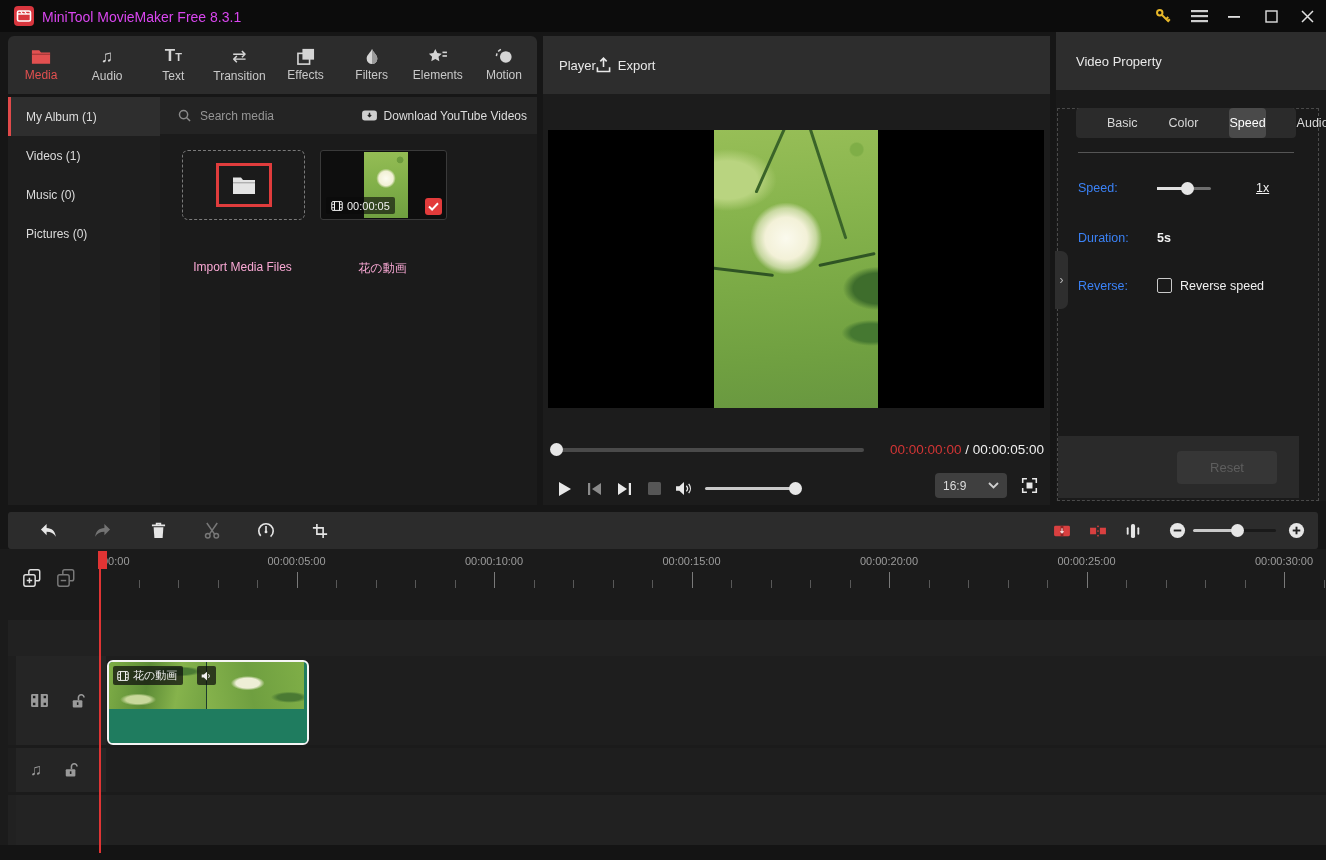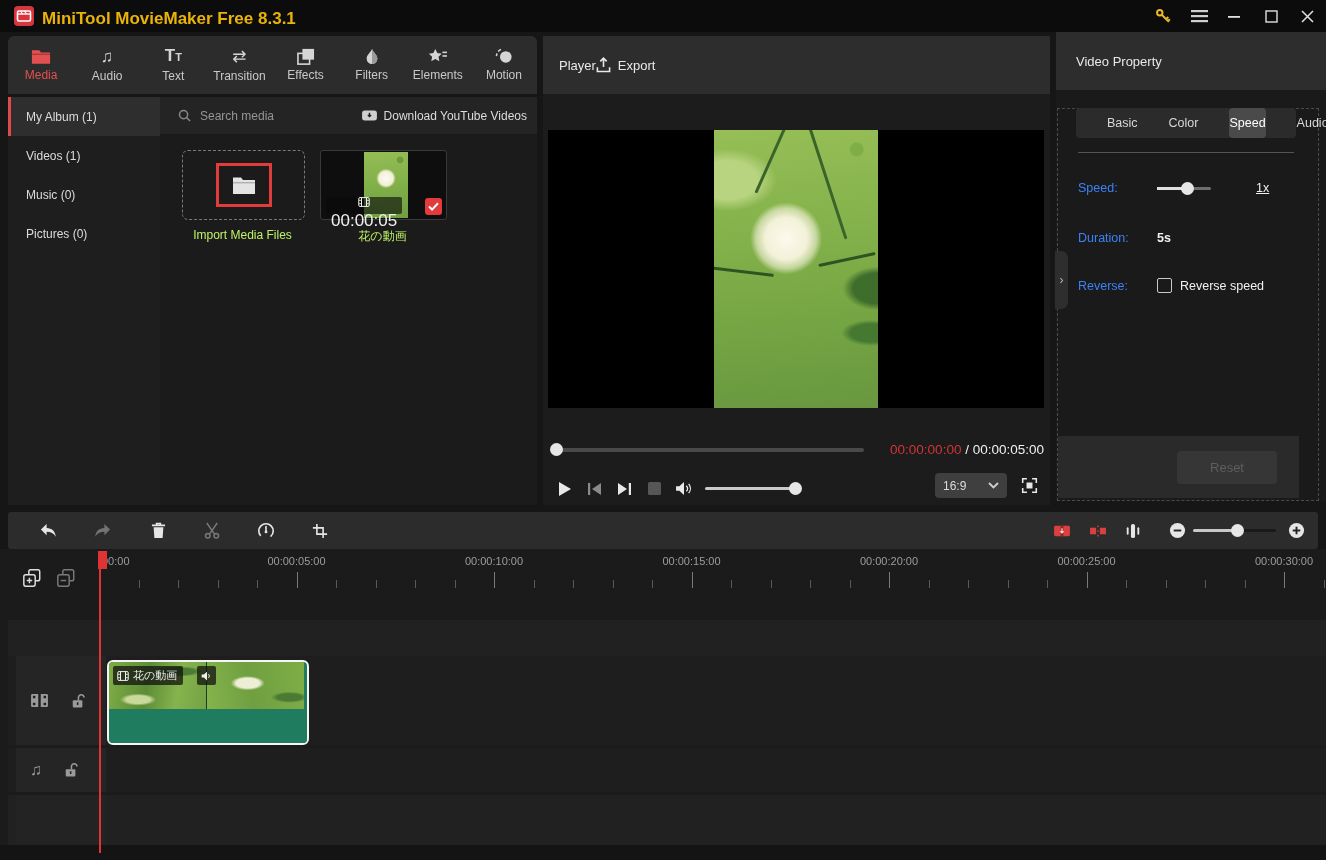--- a/index.html
+++ b/index.html
@@ -3,48 +3,48 @@
 <meta charset="utf-8">
 <style>
   html,body{margin:0;padding:0;background:#101010;}
   body{font-family:"Liberation Sans",sans-serif;color:#e8e8e8;}
   #app{position:relative;width:1326px;height:860px;overflow:hidden;background:#161616;}
   .abs{position:absolute;}
   .row{display:flex;align-items:center;}
   svg{display:block;}
   
   #titlebar{left:0;top:0;width:1326px;height:32px;background:#0c0c0c;}
-  #titlebar .title{font-size:17px;font-weight:bold;color:#eab308;}
+  #titlebar .title{font-size:14px;font-weight:normal;color:#d946ef;}
   .win-btn{width:30px;height:30px;display:flex;align-items:center;justify-content:center;cursor:default;}
   
   #ribbon{left:8px;top:36px;width:529px;height:58px;background:#2c2c2c;border-radius:6px 6px 0 0;display:flex;}
   .rtab{flex:1;display:flex;flex-direction:column;align-items:center;justify-content:center;gap:3px;cursor:pointer;}
   .rtab .lbl{font-size:12px;color:#c9c9c9;}
   .rtab.active .lbl{color:#e25050;}
   .glyph{font-size:17px;line-height:18px;color:#d5d5d5;}
   
   #sidebar{left:8px;top:97px;width:152px;height:408px;background:#1e1e1e;}
   .side-item{position:relative;height:39px;display:flex;align-items:center;padding-left:18px;font-size:12px;color:#dcdcdc;cursor:pointer;}
   .side-item.active{background:#2e2e2e;}
   .side-item.active::before{content:"";position:absolute;left:0;top:0;width:3px;height:100%;background:#e04a4a;}
   
   #media-panel{left:160px;top:97px;width:377px;height:408px;background:#1b1b1b;}
   #media-topbar{position:absolute;left:0;top:0;width:100%;height:37px;background:#242424;display:flex;align-items:center;}
   #search-input{background:transparent;border:none;outline:none;color:#cfcfcf;font-size:12px;width:120px;font-family:"Liberation Sans",sans-serif;}
   #search-input::placeholder{color:#969696;}
   #import-box{position:absolute;left:22px;top:53px;width:121px;height:68px;border:1px dashed #7a7a7a;border-radius:6px;display:flex;align-items:center;justify-content:center;cursor:pointer;}
   #import-folder{width:50px;height:38px;border:3px solid #e03c3c;display:flex;align-items:center;justify-content:center;}
-  .media-caption{font-size:12px;color:#bef264;text-align:center;}
+  .media-caption{font-size:12px;color:#f9a8d4;text-align:center;margin-top:32px;}
   #clip-card{position:absolute;left:160px;top:53px;width:125px;height:68px;background:#0e0e0e;border:1px solid #3a3a3a;border-radius:3px;cursor:pointer;}
   #clip-thumb{position:absolute;left:43px;top:1px;width:44px;height:66px;
      background:
        radial-gradient(circle 13px at 50% 40%, #fdfcf0 0%, #f2f0d6 55%, rgba(242,240,214,0) 75%),
        radial-gradient(circle 5px at 82% 12%, #6d9c3d 0 60%, rgba(0,0,0,0) 75%),
        linear-gradient(175deg,#95bd55 0%,#83b14a 45%,#6f9f40 100%);}
-  #clip-duration{position:absolute;left:5px;bottom:5px;height:17px;padding:0 5px;background:rgba(10,10,10,0.62);border-radius:2px;display:flex;align-items:center;gap:4px;font-size:17px;color:#f0f0f0;flex-direction:column;}
+  #clip-duration{position:absolute;left:5px;bottom:5px;height:17px;padding:0 5px;background:rgba(10,10,10,0.62);border-radius:2px;display:flex;align-items:center;gap:4px;font-size:11px;color:#f0f0f0;}
   #clip-check{position:absolute;right:4px;bottom:4px;width:17px;height:17px;background:#e23b3b;border-radius:3px;display:flex;align-items:center;justify-content:center;}
   
   #player-panel{left:543px;top:36px;width:507px;height:469px;background:#1c1c1c;}
   #player-header{position:absolute;left:0;top:0;width:100%;height:58px;background:#2d2d2d;display:flex;align-items:center;justify-content:flex-start;padding:0 16px;box-sizing:border-box;font-size:13px;}
   #viewport{position:absolute;left:5px;top:94px;width:496px;height:278px;background:#000;}
   #video{position:absolute;left:166px;top:0;width:164px;height:278px;overflow:hidden;
      background:
        radial-gradient(circle 50px at 44% 39%, #fbfaee 0%, #f3f1d8 42%, rgba(243,241,216,0.6) 60%, rgba(243,241,216,0) 72%),
        radial-gradient(circle 11px at 87% 7%, #7fae47 0 55%, rgba(0,0,0,0) 70%),
        radial-gradient(ellipse 55px 34px at 100% 57%, #3e6d2c 0 45%, rgba(62,109,44,0) 64%),

